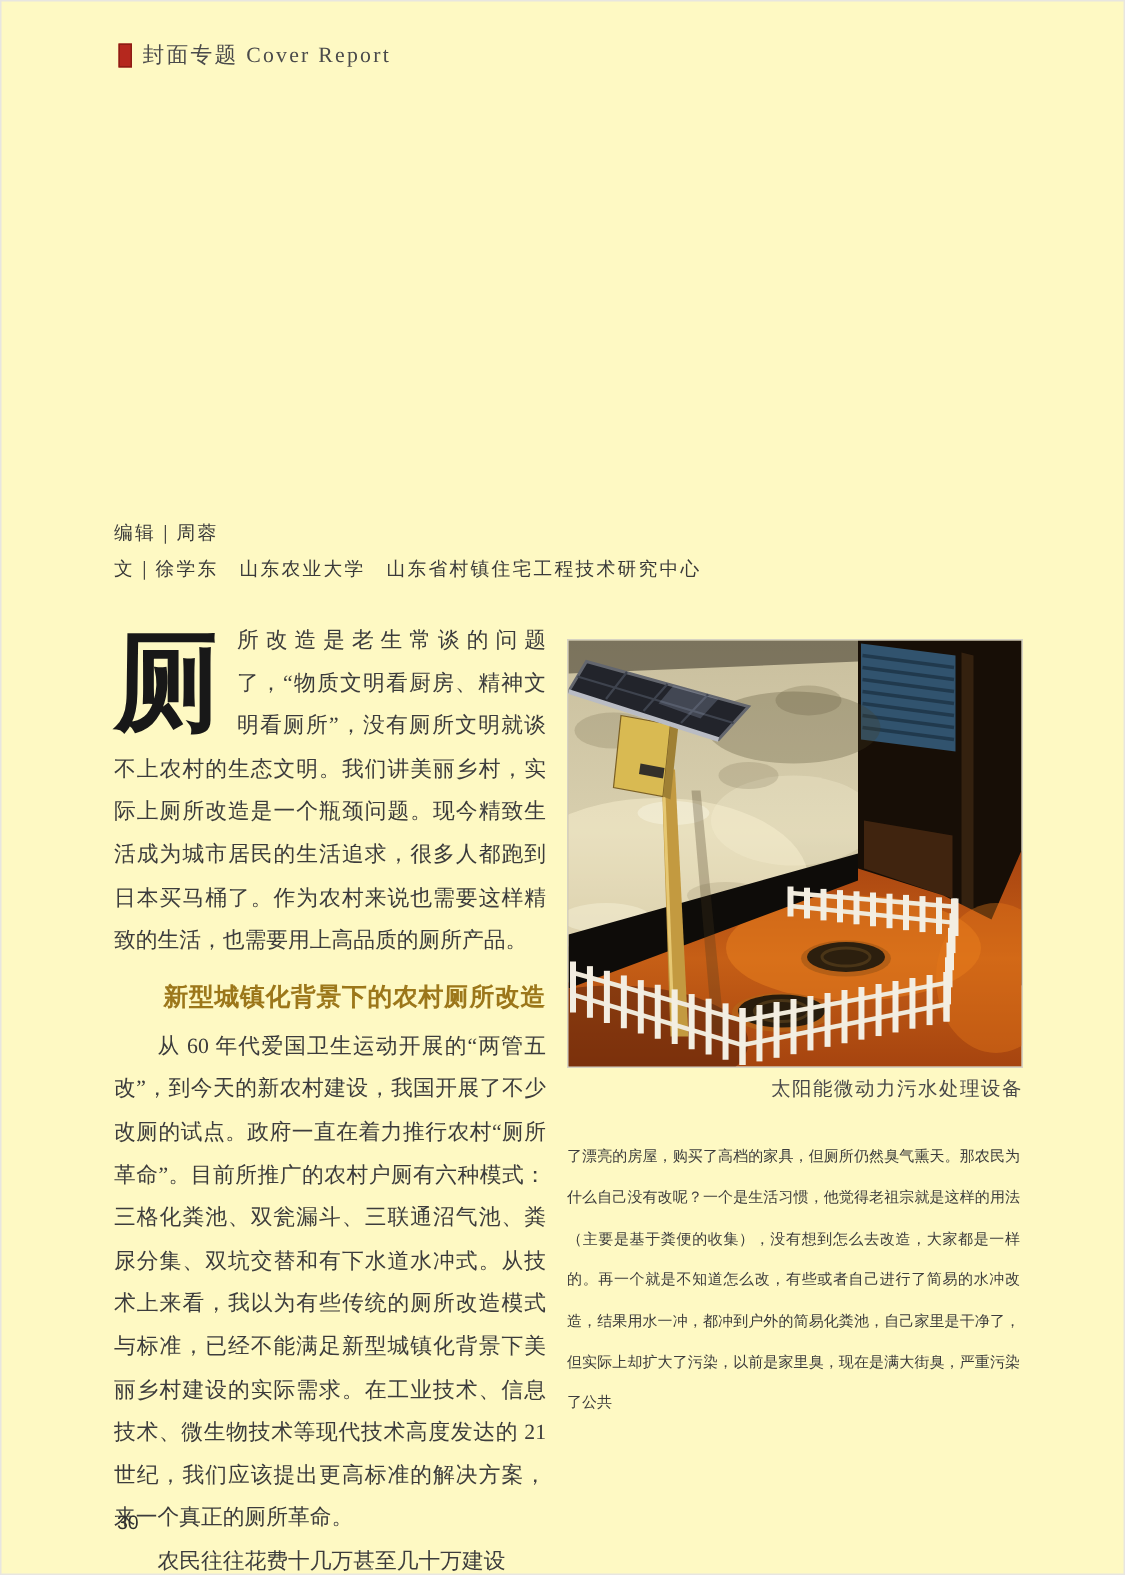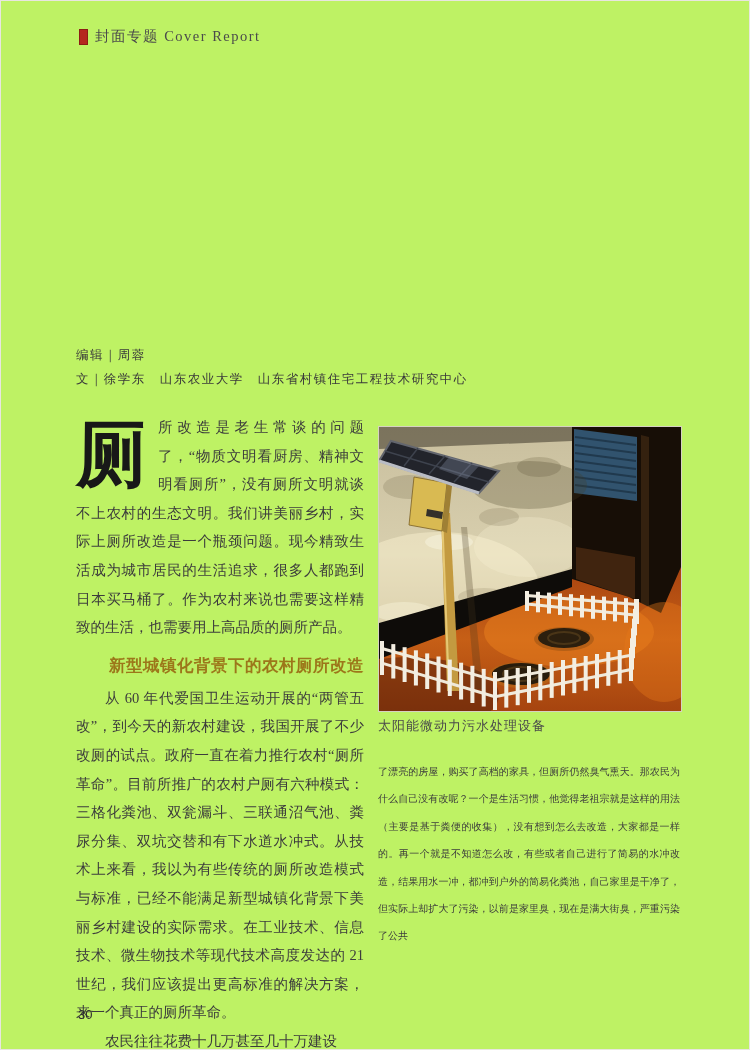--- a/index.html
+++ b/index.html
@@ -1,19 +1,19 @@
 <!DOCTYPE html>
 <html><head>
 <meta charset="utf-8">
 <style>
   * { margin:0; padding:0; box-sizing:border-box; }
   html,body { background:#ffffff; }
   .page {
     position:relative; width:750px; height:1050px; margin:0 auto;
-    background:#bef264; border:1px solid #e8e6e0; overflow:hidden;
+    background:#fef9c3; border:1px solid #e8e6e0; overflow:hidden;
     font-family:"Liberation Serif", serif; color:#333;
   }
   
   .header {
     position:absolute; left:78px; top:26px;
     font-family:"Liberation Serif", serif; font-size:14.5px; color:#4b4b4b;
     letter-spacing:1.5px; display:flex; align-items:center;
   }
   .accent-square {
     display:inline-block; width:9px; height:16px; background:#b5281e;
@@ -64,21 +64,21 @@
     font-size:10px; line-height:27.4px; text-align:justify; color:#3c3c3c;
   }
   
   .photo {
     position:absolute; left:377px; top:425px; width:304px; height:286px;
     border:1px solid #d6d2c2; background:#c8bd9c;
   }
   .photo svg { display:block; width:100%; height:100%; }
   .caption {
     position:absolute; left:377px; top:716px; width:304px;
-    text-align:left; font-size:13px; color:#4a4a4a; letter-spacing:1px;
+    text-align:right; font-size:13px; color:#4a4a4a; letter-spacing:1px;
   }
   .page-number {
     position:absolute; left:77px; top:1006px; font-size:13px; color:#2e2e2e;
     font-family:"Liberation Sans", sans-serif;
   }
 </style>
 </head>
 <body>
 
 <div class="page">

